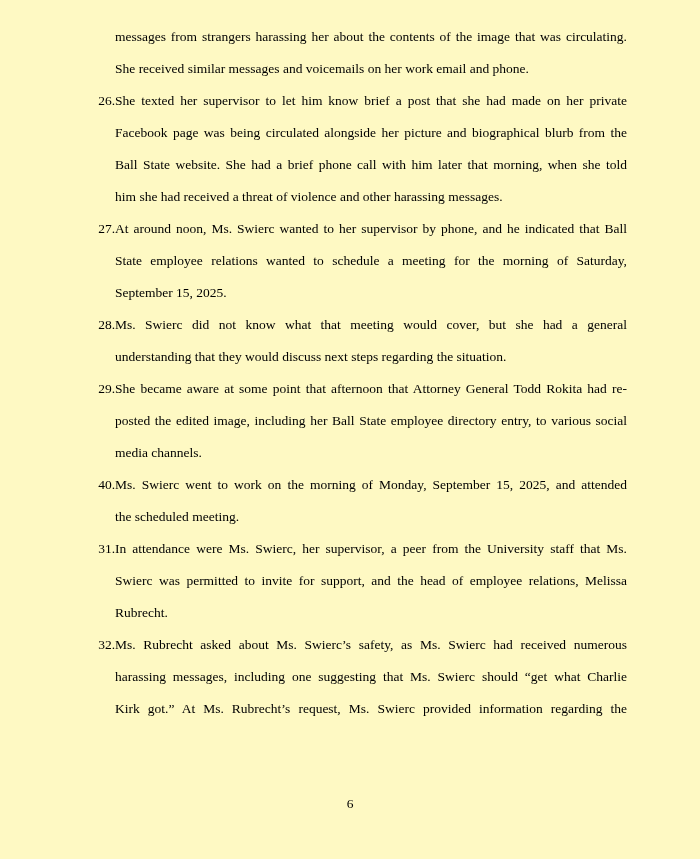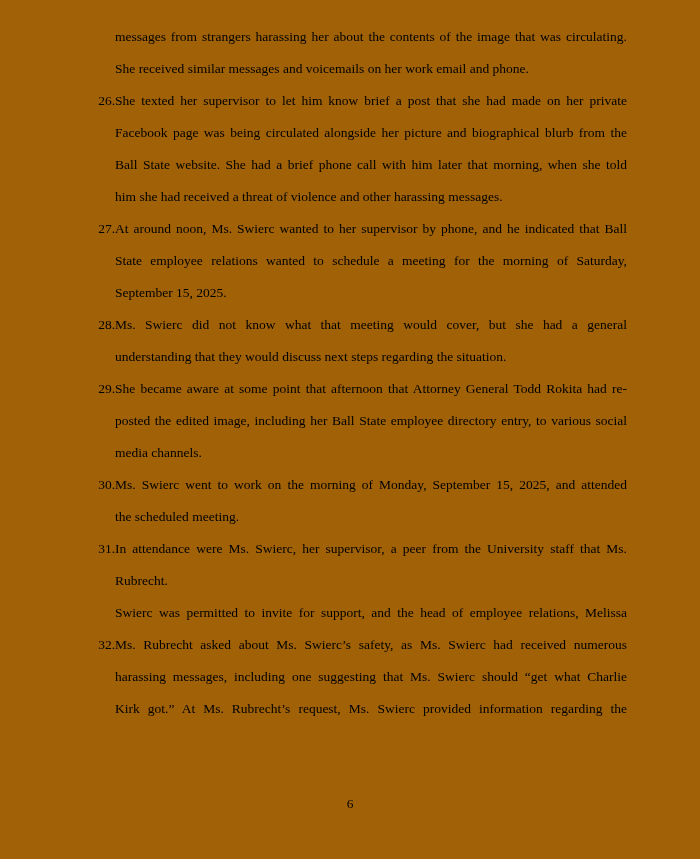--- a/index.html
+++ b/index.html
@@ -12,21 +12,21 @@
     background: #ffffff;
     position: relative;
     overflow: hidden;
     font-family: "Liberation Serif", "DejaVu Serif", serif;
     font-size: 13.5px;
     color: #000000;
   }
   .page {
     position: absolute;
     inset: 0;
-    background: #a16207;
+    background: #fef9c3;
   }
   .content {
     position: absolute;
     top: 21px;
     left: 115px;
     width: 512px;
     line-height: 32px;
   }
   .para {
     position: relative;
@@ -84,29 +84,29 @@
         <div class="line justified">Ms. Swierc did not know what that meeting would cover, but she had a general</div>
         <div class="line">understanding that they would discuss next steps regarding the situation.</div>
       </div>
       <div class="para">
         <span class="para-number">29.</span>
         <div class="line justified">She became aware at some point that afternoon that Attorney General Todd Rokita had re-</div>
         <div class="line justified">posted the edited image, including her Ball State employee directory entry, to various social</div>
         <div class="line">media channels.</div>
       </div>
       <div class="para">
-        <span class="para-number">30.</span>
+        <span class="para-number">40.</span>
         <div class="line justified">Ms. Swierc went to work on the morning of Monday, September 15, 2025, and attended</div>
         <div class="line">the scheduled meeting.</div>
       </div>
       <div class="para">
         <span class="para-number">31.</span>
         <div class="line justified">In attendance were Ms. Swierc, her supervisor, a peer from the University staff that Ms.</div>
+        <div class="line justified">Swierc was permitted to invite for support, and the head of employee relations, Melissa</div>
         <div class="line">Rubrecht.</div>
-        <div class="line justified">Swierc was permitted to invite for support, and the head of employee relations, Melissa</div>
       </div>
       <div class="para">
         <span class="para-number">32.</span>
         <div class="line justified">Ms. Rubrecht asked about Ms. Swierc’s safety, as Ms. Swierc had received numerous</div>
         <div class="line justified">harassing messages, including one suggesting that Ms. Swierc should “get what Charlie</div>
         <div class="line justified">Kirk got.”  At Ms. Rubrecht’s request, Ms. Swierc provided information regarding the</div>
       </div>
     </section>
   <footer class="page-footer">
     <span>6</span>

